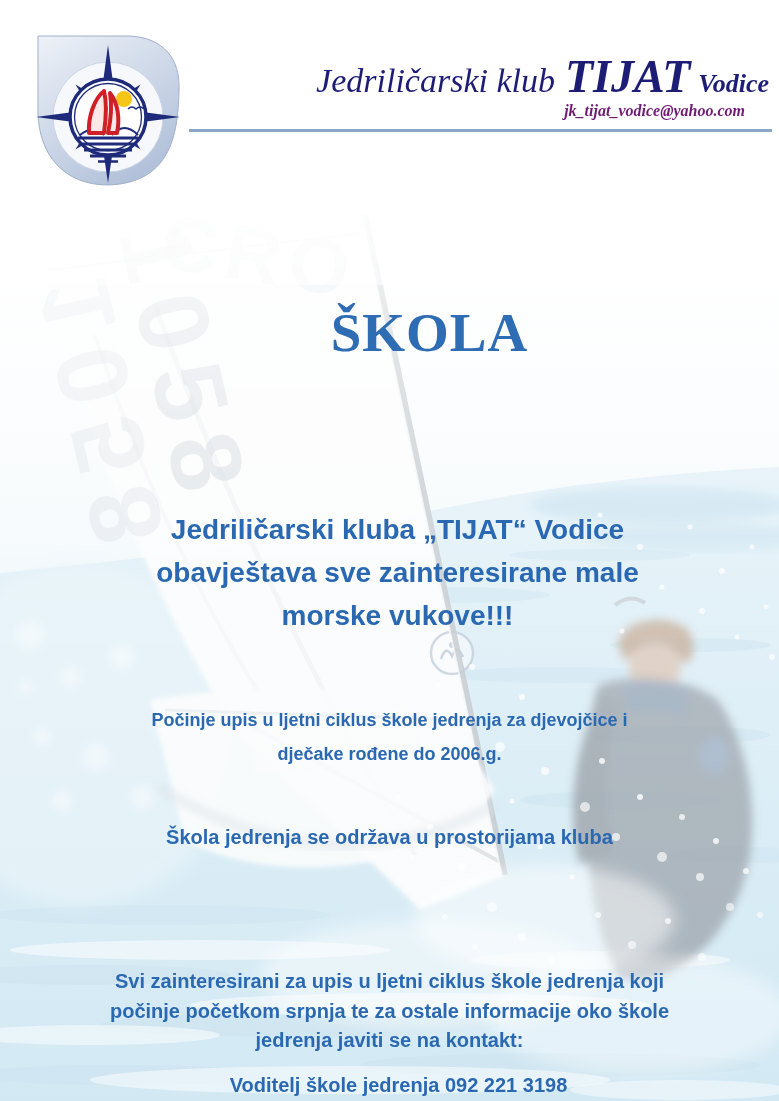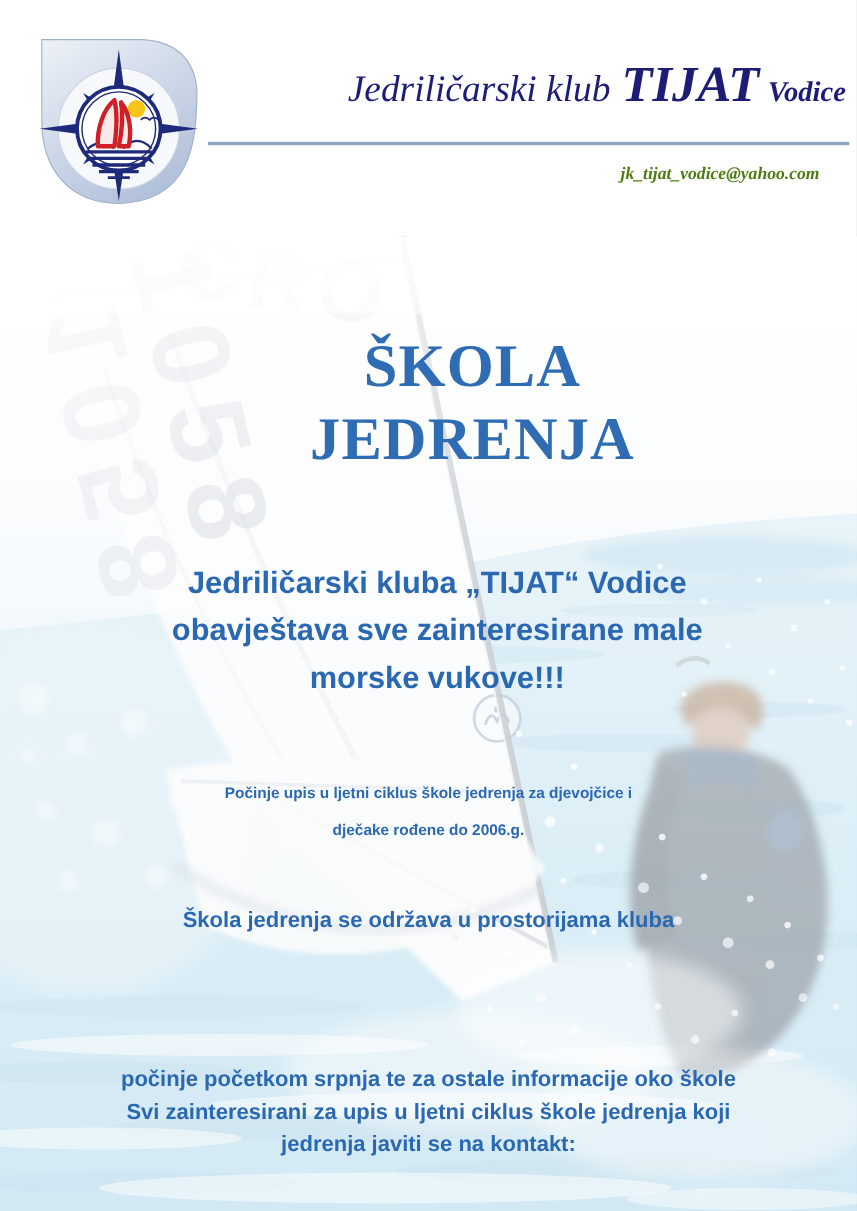--- a/index.html
+++ b/index.html
@@ -8,34 +8,34 @@
   .photo{position:absolute;left:0;top:215px;width:779px;height:886px;}
   
   .logo{position:absolute;left:32px;top:33px;width:152px;height:156px;}
   .club-line{position:absolute;top:50px;right:10px;white-space:nowrap;
              font-family:"Liberation Serif",serif;font-style:italic;color:#1d1d76;}
   .club-prefix{font-size:34px;margin-right:10px;}
   .club-main{font-size:46px;font-weight:bold;}
   .club-city{font-size:26px;font-weight:bold;margin-left:8px;}
   .club-email{position:absolute;top:102px;right:34px;
               font-family:"Liberation Serif",serif;font-style:italic;font-weight:bold;
-              font-size:16px;color:#4d7c0f;margin-top:48px;}
+              font-size:16px;color:#701a75;}
   .rule{position:absolute;top:129px;left:189px;right:7px;height:3px;background:#8ca6c6;}
   .address{position:absolute;top:156px;left:190px;
            font-family:"Liberation Serif",serif;font-style:italic;font-weight:bold;
            font-size:16px;line-height:17.5px;color:#3e68b0;}
   
   .abs{position:absolute;text-align:center;margin-top:36px;}
   .title{top:264px;left:80px;width:699px;
          font-family:"Liberation Serif",serif;font-weight:bold;
          font-size:55px;line-height:66px;letter-spacing:1px;color:#2e6cb3;}
   .intro{top:472px;left:16px;width:763px;font-weight:bold;
          font-size:28px;line-height:43px;color:#2a68b2;}
   .enroll{top:667px;left:0;width:779px;font-weight:bold;
-          font-size:14px;line-height:34px;color:#2a68b2;}
+          font-size:18px;line-height:34px;color:#2a68b2;}
   .location{top:787px;left:0;width:779px;font-weight:bold;
             font-size:20px;line-height:28px;color:#2a68b2;}
   .location .it{font-style:italic;}
   .info{top:931px;left:0;width:779px;font-weight:bold;
         font-size:20px;line-height:29.5px;color:#2a68b2;}
   .contact{top:1038px;left:18px;width:761px;font-weight:bold;
            font-size:20px;color:#2a68b2;}
   .line{display:block;}
 </style>
 </head>
@@ -262,38 +262,38 @@
   </svg>
 
   <div class="club-line">
     <span class="club-prefix">Jedriličarski klub</span><span class="club-main">TIJAT</span><span class="club-city">Vodice</span>
   </div>
   <div class="club-email">jk_tijat_vodice@yahoo.com</div>
   <div class="rule"></div>
 
   <h1 class="abs title">
     <span class="line">ŠKOLA</span>
-    <span class="line">JEDRENJA</span>
   </h1>
 
   <p class="abs intro">
     <span class="line">Jedriličarski kluba „TIJAT“ Vodice</span>
     <span class="line">obavještava sve zainteresirane male</span>
     <span class="line">morske vukove!!!</span>
   </p>
 
   <p class="abs enroll">
     <span class="line">Počinje upis u ljetni ciklus škole jedrenja za djevojčice i</span>
     <span class="line">dječake rođene do 2006.g.</span>
   </p>
 
   <p class="abs location">
     <span class="line">Škola jedrenja se održava u prostorijama kluba</span>
   </p>
 
   <p class="abs info">
+    <span class="line">Svi zainteresirani za upis u ljetni ciklus škole jedrenja koji</span>
     <span class="line">počinje početkom srpnja te za ostale informacije oko škole</span>
-    <span class="line">Svi zainteresirani za upis u ljetni ciklus škole jedrenja koji</span>
     <span class="line">jedrenja javiti se na kontakt:</span>
   </p>
 
+  <p class="abs contact">Voditelj škole jedrenja 092 221 3198</p>
 
 </div>
 
 </body></html>

